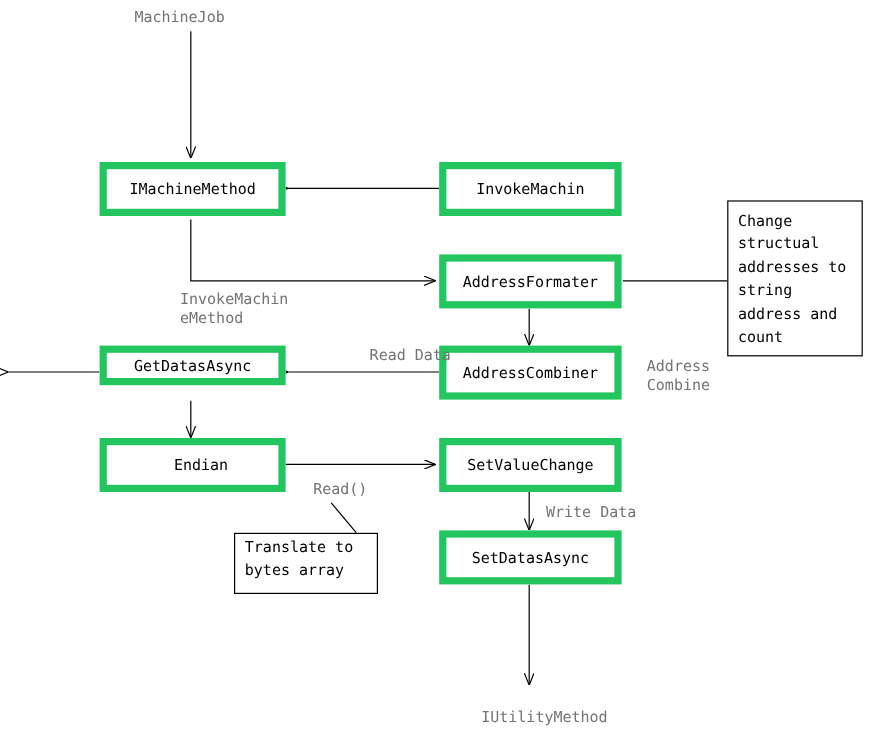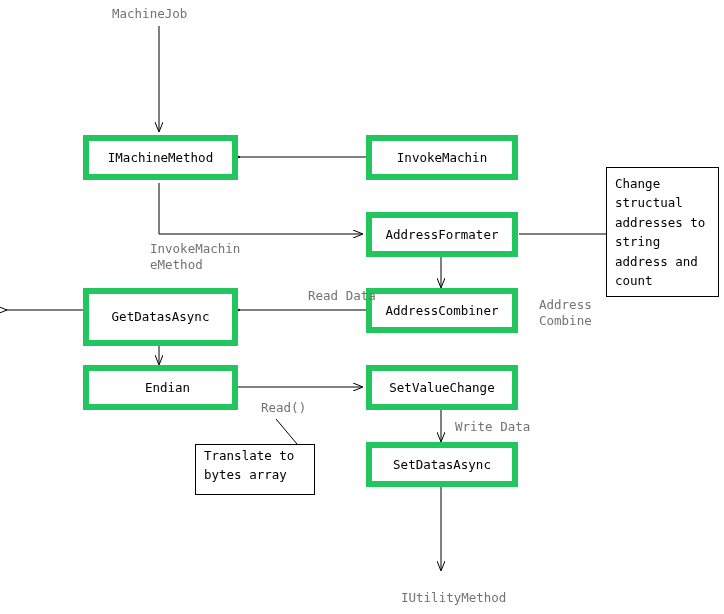--- a/index.html
+++ b/index.html
@@ -102,21 +102,21 @@
   </svg>
 
   <div class="node" style="left:83px; top:135px; width:155px; height:45px;">IMachineMethod</div>
 
   <div class="node" style="left:366px; top:135px; width:152px; height:45px;">InvokeMachin</div>
 
   <div class="node" style="left:366px; top:212px; width:152px; height:45px;">AddressFormater</div>
 
   <div class="node" style="left:366px; top:288px; width:152px; height:45px;">AddressCombiner</div>
 
-  <div class="node" style="left:83px; top:288px; width:155px; height:58px;">GetDatasAsync</div>
+  <div class="node" style="left:83px; top:288px; width:155px; height:33px;">GetDatasAsync</div>
 
   <div class="node" style="left:83px; top:365px; width:155px; height:45px;padding-left:14px;">Endian</div>
 
   <div class="node" style="left:366px; top:442px; width:152px; height:45px;">SetDatasAsync</div>
 
   <div class="node" style="left:366px; top:365px; width:152px; height:45px;">SetValueChange</div>
 
   <div class="note" style="left:606px; top:167px; width:113px; height:130px;">Change
 structual
 addresses to

